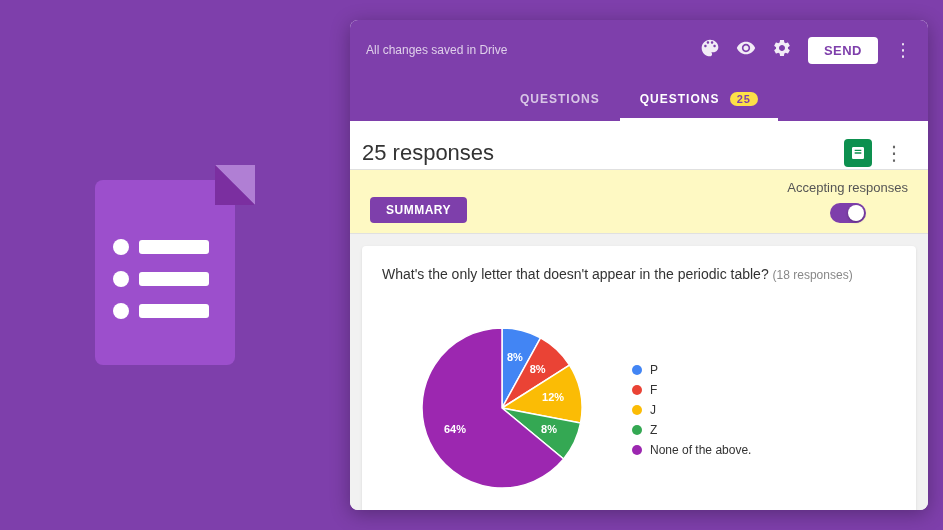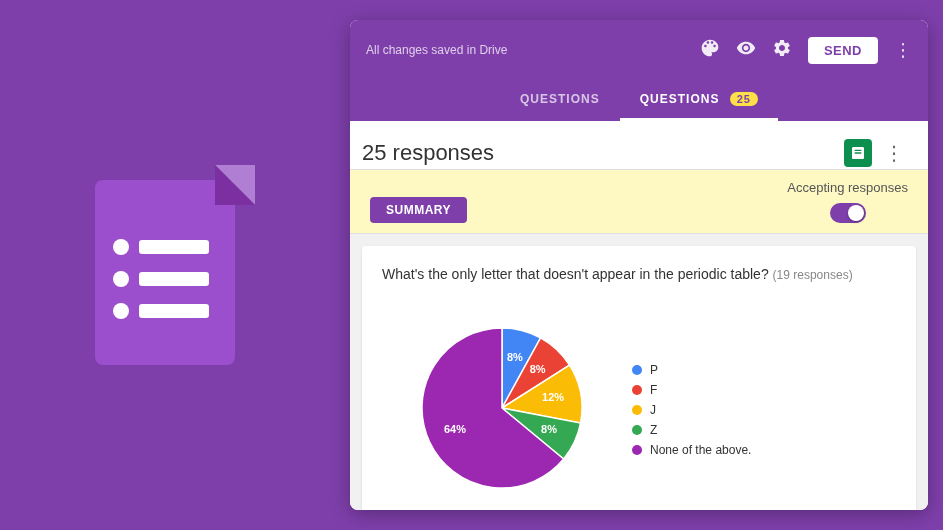--- a/index.html
+++ b/index.html
@@ -432,21 +432,21 @@
         <span>Accepting responses</span>
         <div class="toggle">
           <div class="toggle-knob"></div>
         </div>
       </div>
     </div>
 
     <div class="question-card">
       <div class="question-text">
         <span>What's the only letter that doesn't appear in the periodic table?</span>
-        <span class="question-responses">(19 responses)</span>
+        <span class="question-responses">(18 responses)</span>
       </div>
 
       <div class="chart-area">
 
         <div class="pie-container"><svg width="200" height="200" viewBox="0 0 200 200">
               <path d="M 100 100 L 100 20 A 80 80 0 0 1 138.54029392813723 29.895465596490908 Z" fill="#4285F4" stroke="white" stroke-width="1.5"></path>
               <text x="112.93187413257245" y="49.633675621311184" text-anchor="middle" dominant-baseline="middle" fill="white" font-size="11" font-weight="600" transform="rotate(0)">8%</text>
               <path d="M 100 100 L 138.54029392813723 29.895465596490908 A 80 80 0 0 1 167.5462340401612 57.133856401680276 Z" fill="#EA4335" stroke="white" stroke-width="1.5"></path>
               <text x="135.5964495082918" y="62.093631374086605" text-anchor="middle" dominant-baseline="middle" fill="white" font-size="11" font-weight="600" transform="rotate(0)">8%</text>
               <path d="M 100 100 L 167.5462340401612 57.133856401680276 A 80 80 0 0 1 178.5829800582951 114.99050516685797 Z" fill="#FBBC05" stroke="white" stroke-width="1.5"></path>

